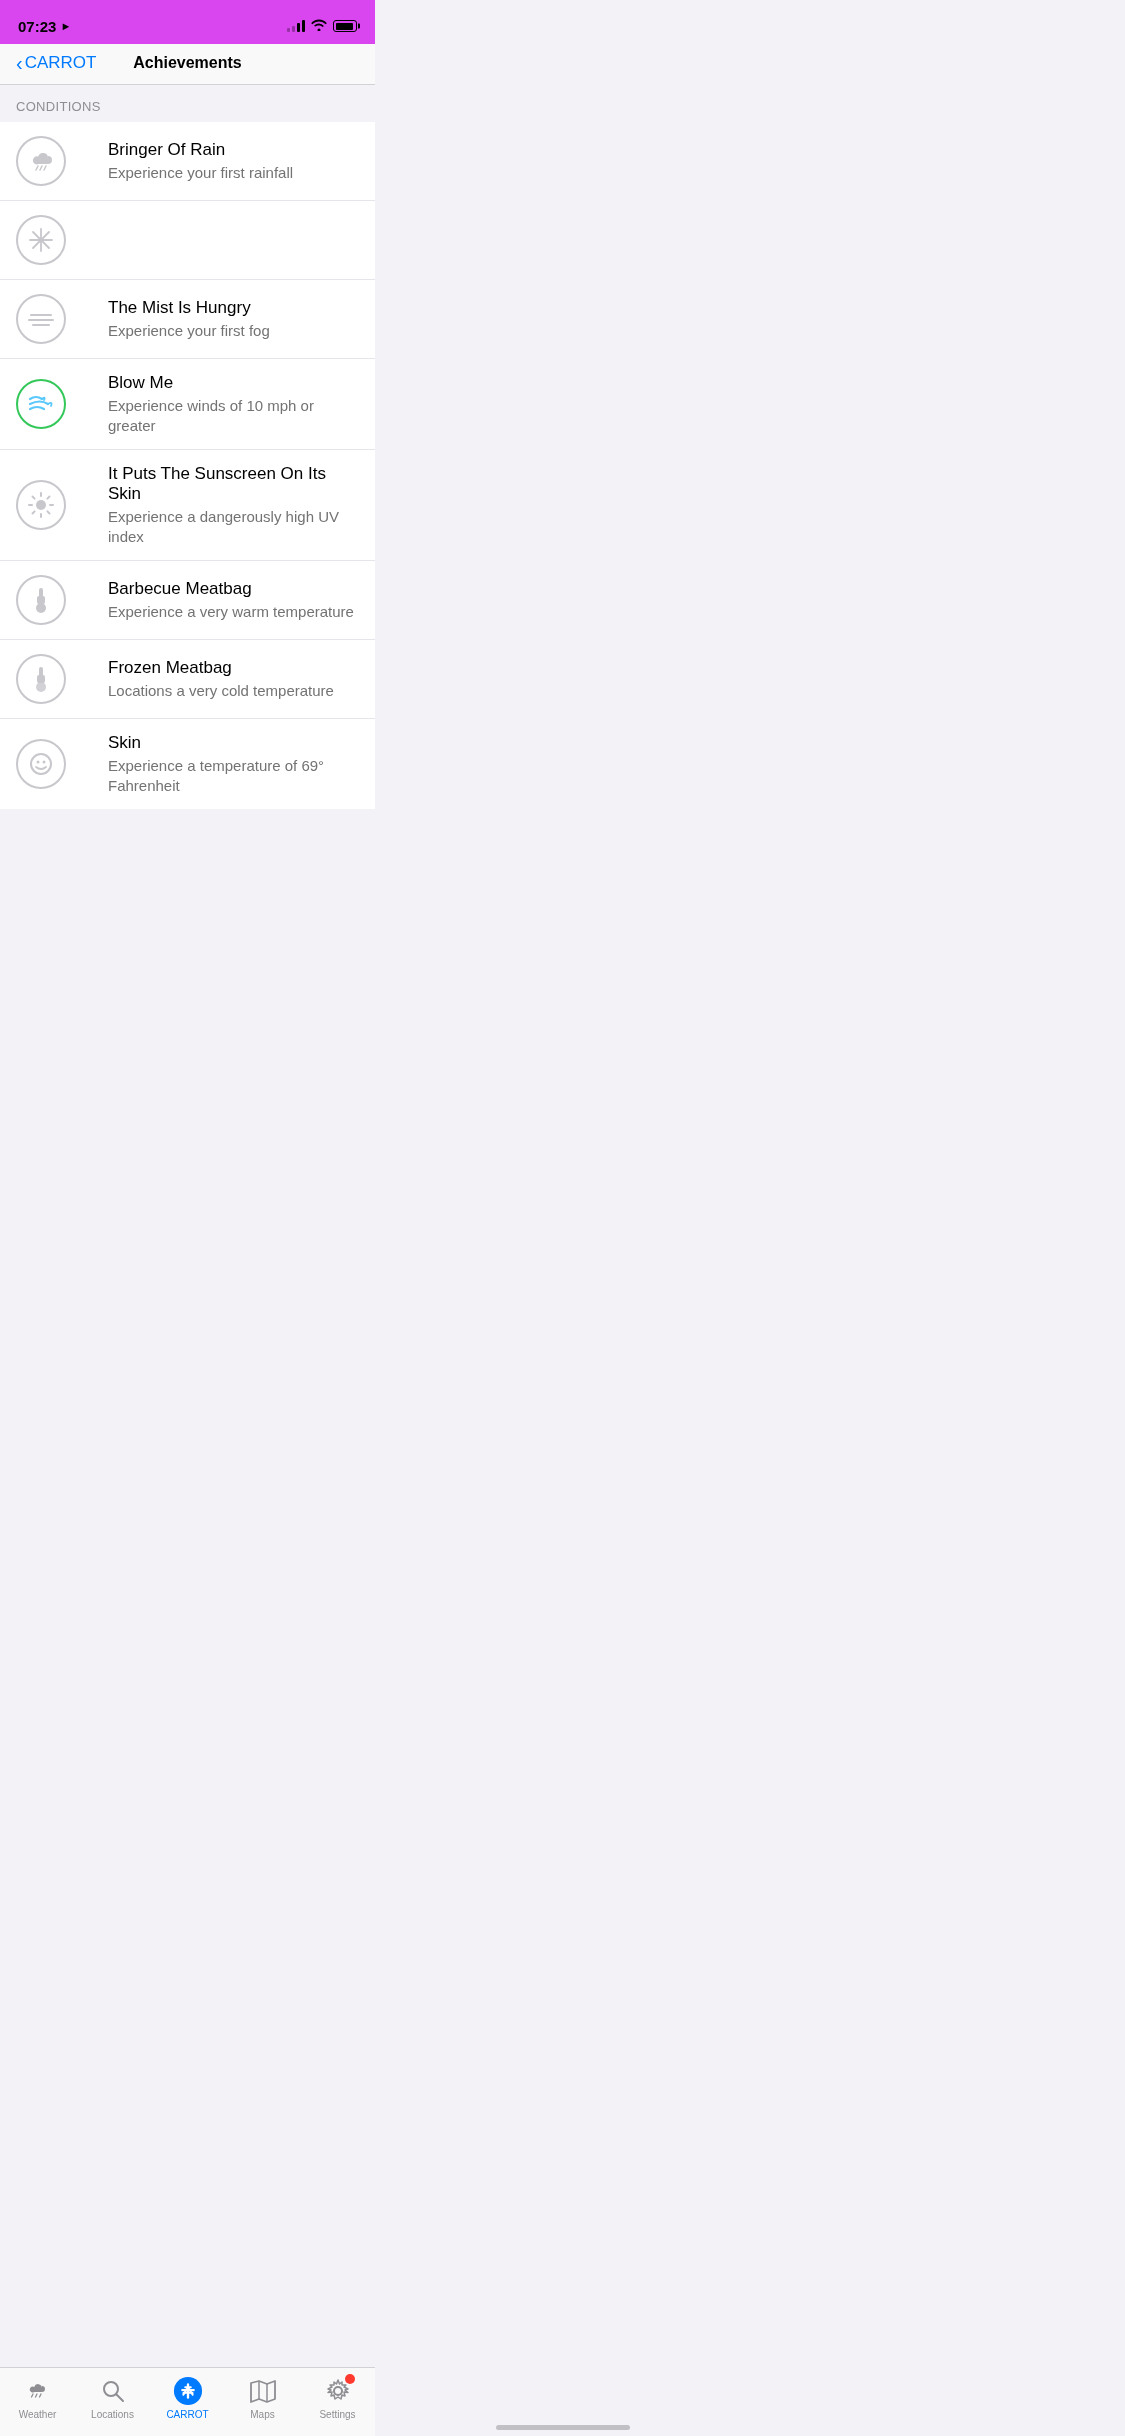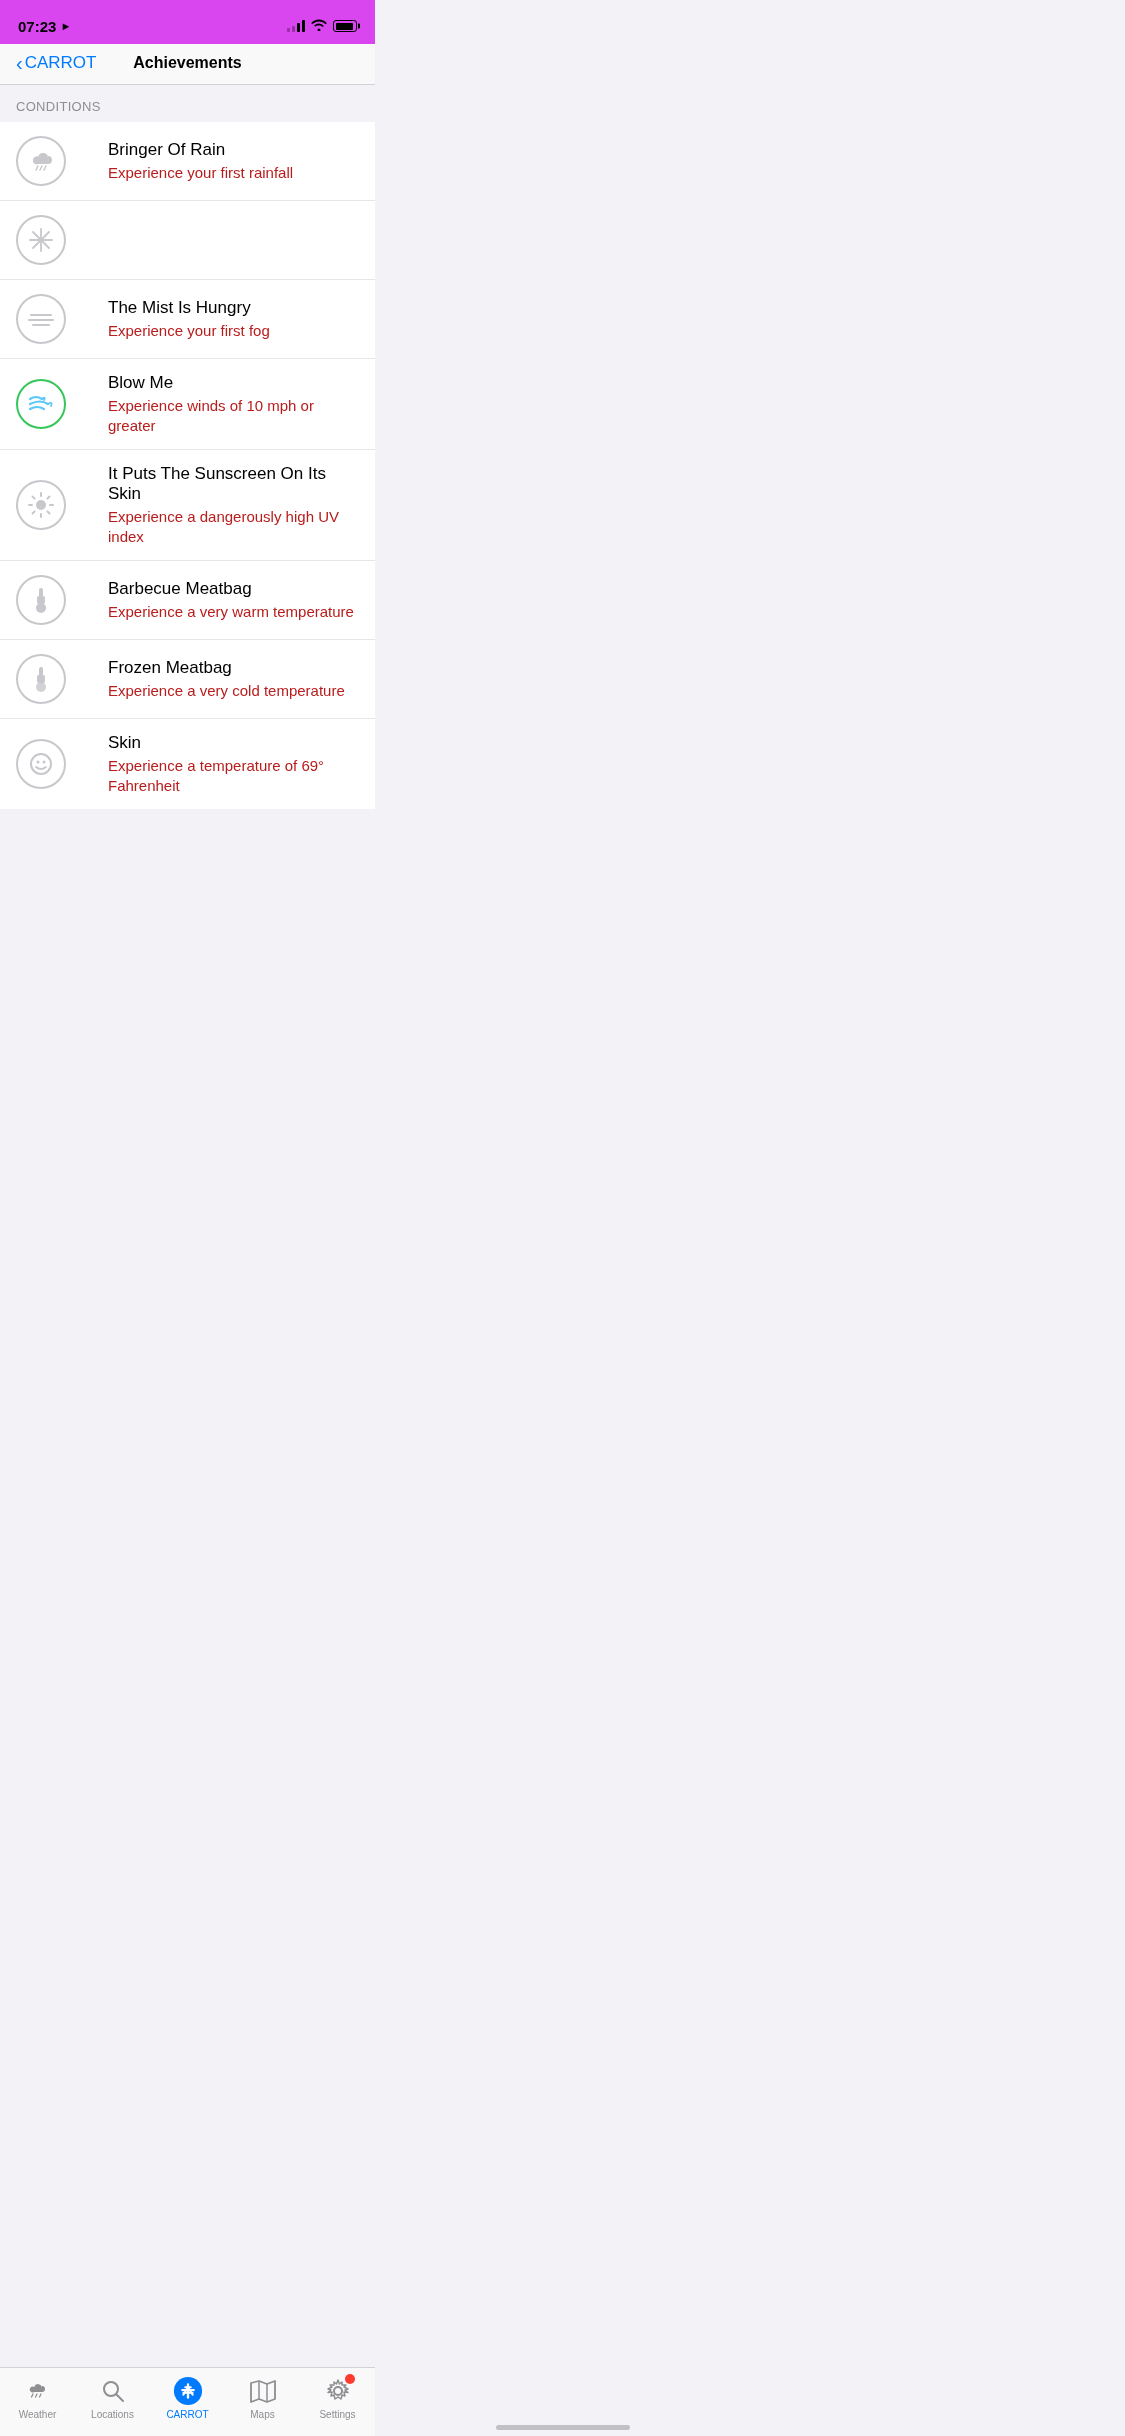--- a/index.html
+++ b/index.html
@@ -182,21 +182,21 @@
       flex: 1;
     }
     .achievement-name {
       font-size: 17px;
       font-weight: 400;
       color: #000;
       margin-bottom: 3px;
     }
     .achievement-desc {
       font-size: 15px;
-      color: #b91c1c;
+      color: #737373;
       line-height: 1.3;
     }
 
     
     .tab-bar {
       position: fixed;
       bottom: 0;
       left: 0;
       width: 375px;
       background: rgba(249,249,249,0.94);
@@ -415,21 +415,21 @@
         <div class="achievement-icon-inner">
           <svg width="20" height="28" viewBox="0 0 20 28" fill="none">
             <rect x="8" y="2" width="4" height="16" rx="2" fill="#c7c7cc"></rect>
             <circle cx="10" cy="22" r="5" fill="#d1d1d6"></circle>
             <rect x="6" y="10" width="8" height="8" rx="2" fill="#c7c7cc"></rect>
           </svg>
         </div>
       </div>
       <div class="achievement-text">
         <div class="achievement-name">Frozen Meatbag</div>
-        <div class="achievement-desc">Experience a very cold temperature</div>
+        <div class="achievement-desc">Locations a very cold temperature</div>
       </div>
     </div>
 
     <div class="list-item">
       <div class="achievement-icon">
         <div class="achievement-icon-inner">
           <svg width="26" height="26" viewBox="0 0 26 26" fill="none">
             <circle cx="13" cy="13" r="10" stroke="#c7c7cc" stroke-width="2" fill="none"></circle>
             <path d="M8 16 Q13 20 18 16" stroke="#c7c7cc" stroke-width="1.8" stroke-linecap="round" fill="none"></path>
             <circle cx="10" cy="11" r="1.5" fill="#c7c7cc"></circle>

